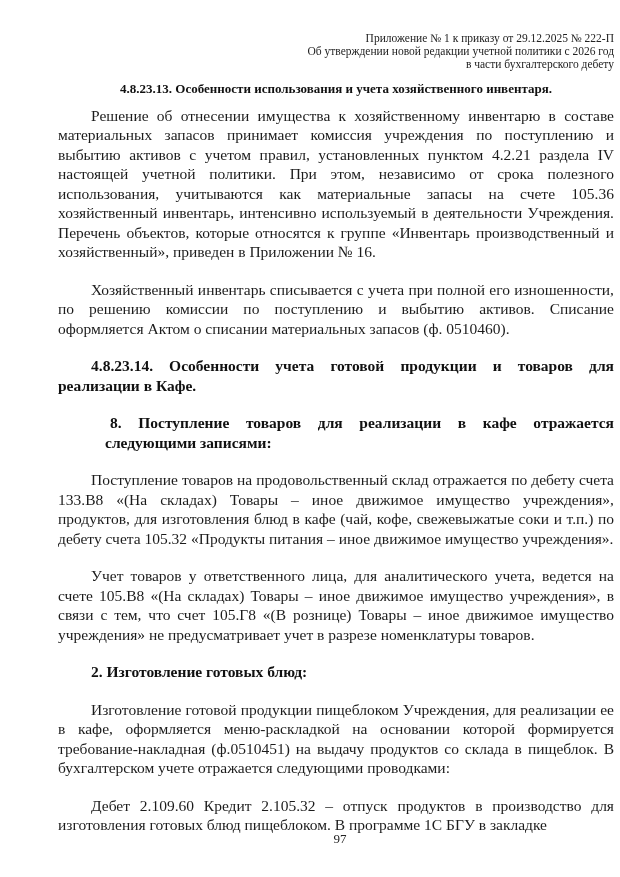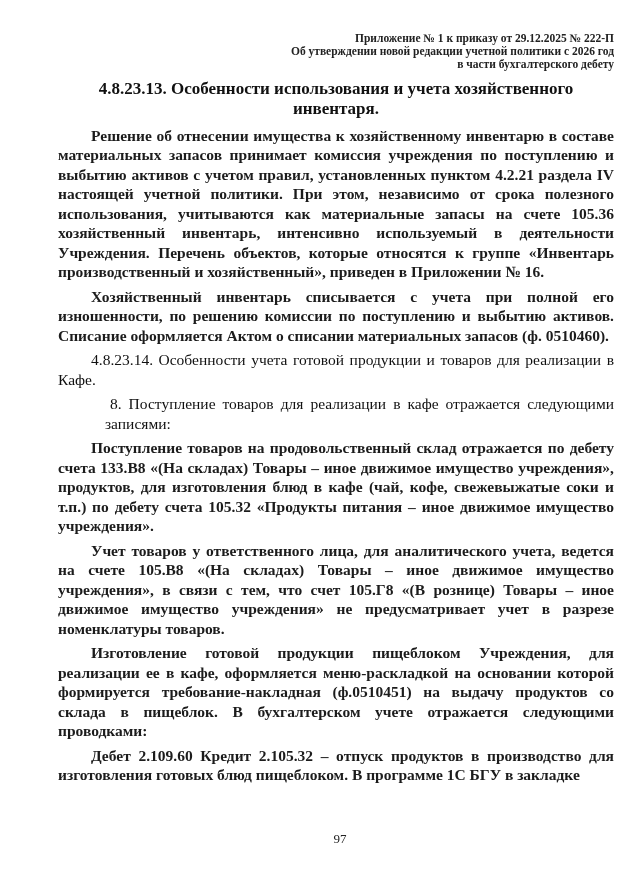--- a/index.html
+++ b/index.html
@@ -17,41 +17,39 @@
     font-family: "Liberation Serif", "DejaVu Serif", serif;
     padding: 32px 6px 0 58px;
     overflow: hidden;
   }
   .doc-header {
     text-align: right;
     font-size: 11.5px;
     line-height: 13.2px;
     color: #222222;
     margin: 0 0 7px 0;
-    font-weight: bold;
   }
   .doc-header div { white-space: nowrap; }
   .h-center {
     font-weight: bold;
     text-align: center;
-    font-size: 17px;
+    font-size: 13px;
     line-height: 20px;
     margin: 4px 0 7px 0;
     color: #111111;
   }
   p.body {
     font-size: 15.5px;
     line-height: 19.5px;
     text-align: justify;
     text-indent: 33px;
     margin: 0 0 4px 0;
-    font-weight: bold;
   }
-  p.bold { font-weight: normal; color: #111111; }
-  p.gap-top { margin-top: 5px; }
+  p.bold { font-weight: bold; color: #111111; }
+  p.gap-top { margin-top: 18px; }
   p.list-block {
     margin-left: 47px;
     text-indent: 5px;
   }
   .page-number {
     position: absolute;
     left: 66px;
     right: 6px;
     bottom: 30px;
     text-align: center;
@@ -78,20 +76,21 @@
 
   <p class="body bold gap-top">4.8.23.14. Особенности учета готовой продукции и товаров для реализации в Кафе.</p>
 
   <p class="body bold list-block gap-top">8. Поступление товаров для реализации в кафе отражается следующими записями:</p>
 
   <p class="body gap-top">Поступление товаров на продовольственный склад отражается по дебету счета 133.В8 «(На складах) Товары – иное движимое имущество учреждения», продуктов, для изготовления блюд в кафе (чай, кофе, свежевыжатые соки и т.п.) по дебету счета 105.32 «Продукты питания – иное движимое имущество учреждения».</p>
 
 
   <p class="body gap-top">Учет товаров у ответственного лица, для аналитического учета, ведется на счете 105.В8 «(На складах) Товары – иное движимое имущество учреждения», в связи с тем, что счет 105.Г8 «(В рознице) Товары – иное движимое имущество учреждения» не предусматривает учет в разрезе номенклатуры товаров.</p>
 
+  <p class="body bold gap-top">2. Изготовление готовых блюд:</p>
 
   <p class="body gap-top">Изготовление готовой продукции пищеблоком Учреждения, для реализации ее в кафе, оформляется меню-раскладкой на основании которой формируется требование-накладная (ф.0510451) на выдачу продуктов со склада в пищеблок. В бухгалтерском учете отражается следующими проводками:</p>
 
   <p class="body gap-top">Дебет 2.109.60 Кредит 2.105.32 – отпуск продуктов в производство для изготовления готовых блюд пищеблоком. В программе 1С БГУ в закладке</p>
 
   <div class="page-number">97</div>
 
 </div>
 
 </body></html>

